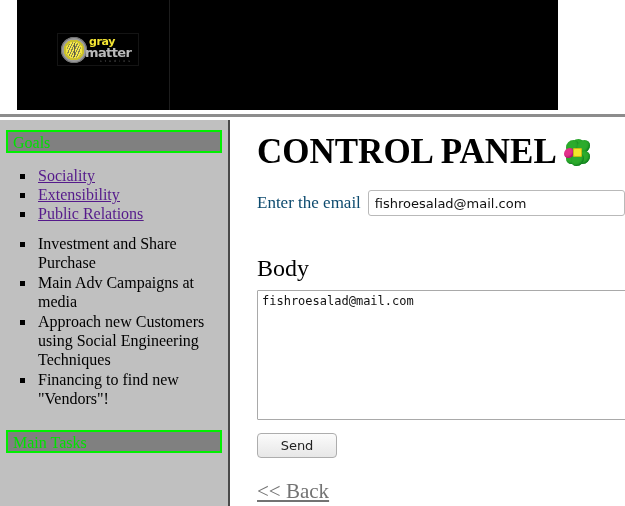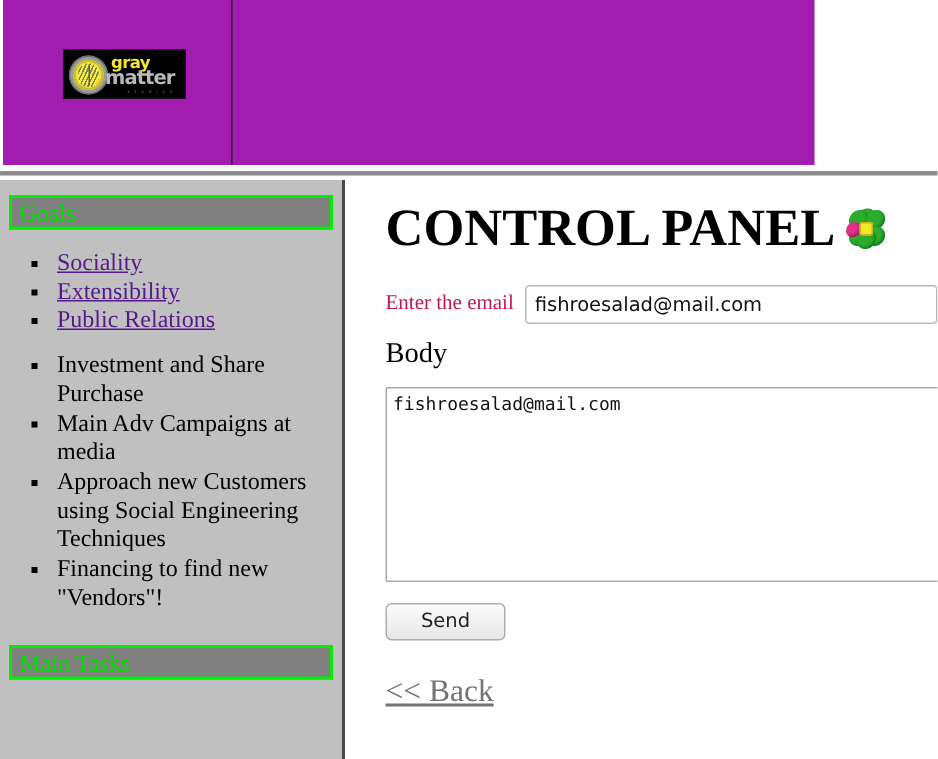--- a/index.html
+++ b/index.html
@@ -10,25 +10,25 @@
     width: 625px;
     height: 506px;
     overflow: hidden;
     background: #ffffff;
     font-family: "Liberation Serif", "DejaVu Serif", serif;
   }
 
   
   #header {
     position: absolute;
-    left: 2px;
+    left: 17px;
     top: 0;
     width: 541px;
     height: 110px;
-    background: #a21caf;
+    background: #000000;
     overflow: hidden;
   }
   #header-col-left {
     position: absolute;
     left: 0;
     top: 0;
     width: 153px;
     height: 110px;
     border-right: 1px solid #1d1d1d;
     box-sizing: border-box;
@@ -167,21 +167,21 @@
     padding-left: 36px;
     list-style: square;
     color: #000;
   }
   .side-list li {
     font-size: 16px;
     line-height: 19px;
     margin-bottom: 0;
     padding-left: 2px;
   }
-  .side-list.links li { margin-bottom: 0; }
+  .side-list.links li { margin-bottom: 0; text-decoration: underline; }
   .side-link {
     color: #551a8b;
     text-decoration: underline;
     font-size: 16px;
   }
   #list-goals { margin-top: 13px; }
   #list-publicity { margin-top: 11px; }
   #list-publicity li { margin-bottom: 1px; padding-right: 14px; }
 
   
@@ -237,42 +237,42 @@
   }
 
   #form-area { padding: 18px 0 0 9px; }
 
   .field-row {
     display: flex;
     align-items: center;
     white-space: nowrap;
   }
   #email-label {
-    font-size: 14px;
+    font-size: 17px;
     line-height: 22px;
-    color: #be185d;
+    color: #0c4a6e;
     padding-right: 7px;
   }
   #email-input {
     width: 300px;
     height: 26px;
     box-sizing: border-box;
     padding: 2px 6px;
     border: 1px solid #b9b9b9;
     border-radius: 3px;
     background: #fff;
     color: #111;
     font-family: "DejaVu Sans", sans-serif;
     font-size: 13px;
     outline: none;
   }
 
   #body-label {
-    margin-top: 9px;
-    font-size: 19px;
+    margin-top: 41px;
+    font-size: 24px;
     line-height: 22px;
     color: #000;
   }
   #body-textarea {
     margin-top: 11px;
     width: 372px;
     height: 130px;
     box-sizing: border-box;
     padding: 3px 4px;
     border: 1px solid #a9a9a9;

